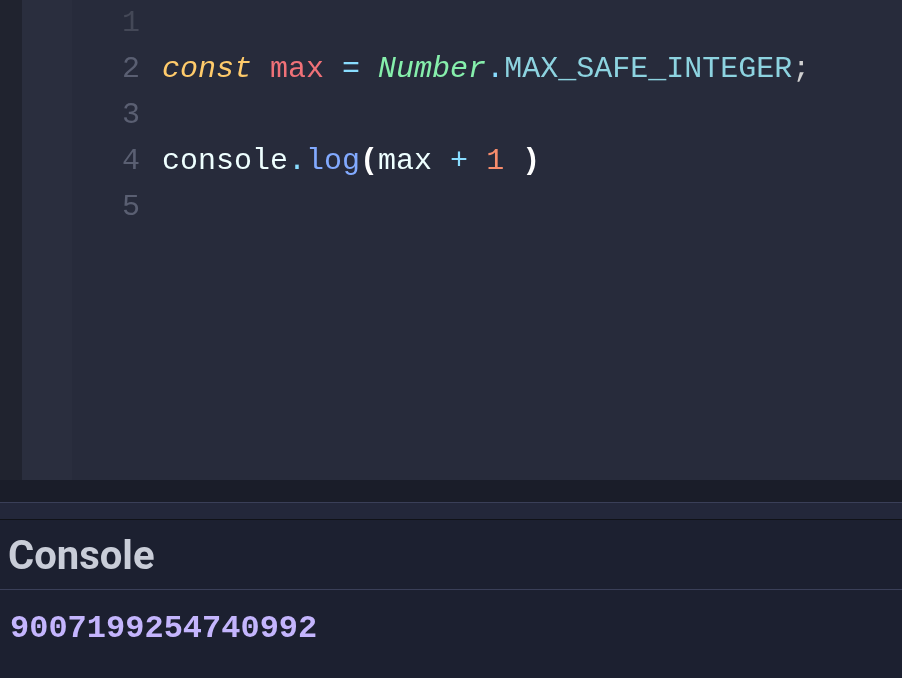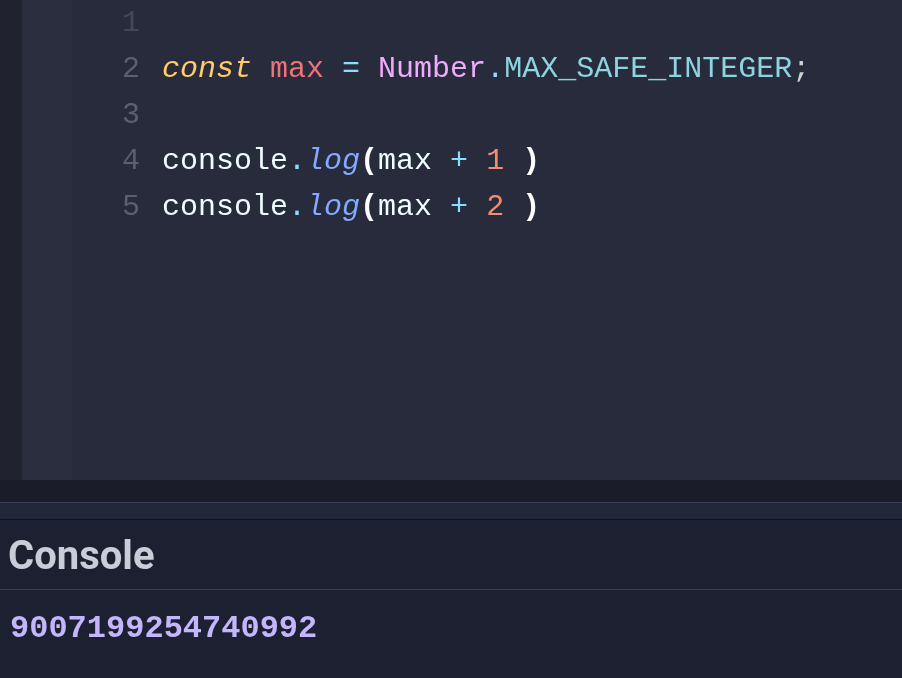--- a/index.html
+++ b/index.html
@@ -68,26 +68,26 @@
     }
     .code-line {
       height: 46px;
       line-height: 46px;
       font-size: 30px;
       white-space: pre;
       font-weight: 500;
     }
     .tok-var { color: #f07178; }
     .tok-operator { color: #89ddff; }
-    .tok-class { color: #f0abfc; }
+    .tok-class { color: #86efac; font-style: italic; }
     .tok-prop { color: #8dd3e0; text-align: right; }
     .tok-object { color: #eeffff; }
     .tok-punct { color: #d0d0d0; }
     .tok-dot { color: #89ddff; }
-    .tok-method { color: #82aaff; font-style: italic; }
+    .tok-method { color: #82aaff; }
     .tok-paren { color: #fefefe; font-weight: 600; }
     .tok-number { color: #f78c6c; }
     .tok-const-decl { color: #ffcb6b; font-style: italic; }
 
     .divider-1 {
       height: 22px;
       background: #1a1d29;
     }
     .divider-2 {
       height: 18px;
@@ -145,21 +145,20 @@
 
       <div class="code-area">
         <div class="code-line"><span></span></div>
 
         <div class="code-line"><span class="tok-const-decl">const</span><span> </span><span class="tok-var">max</span><span> </span><span class="tok-operator">=</span><span> </span><span class="tok-class">Number</span><span class="tok-dot">.</span><span class="tok-prop">MAX_SAFE_INTEGER</span><span class="tok-punct">;</span></div>
 
         <div class="code-line"><span></span></div>
 
         <div class="code-line"><span class="tok-object">console</span><span class="tok-dot">.</span><span class="tok-method">log</span><span class="tok-paren">(</span><span class="tok-object">max</span><span> </span><span class="tok-operator">+</span><span> </span><span class="tok-number">1</span><span> </span><span class="tok-paren">)</span></div>
 
-        <div class="code-line"><span class="tok-object">console</span><span class="tok-dot">.</span><span class="tok-method">log</span><span class="tok-paren">(</span><span class="tok-object">max</span><span> </span><span class="tok-operator">+</span><span> </span><span class="tok-number">2</span><span> </span><span class="tok-paren">)</span></div>
       </div>
     </div>
   </div>
 
   <div class="divider-1"></div>
   <div class="divider-2"></div>
 
   <div class="console-panel">
     <div class="console-header">
       <div class="console-title">Console</div>

